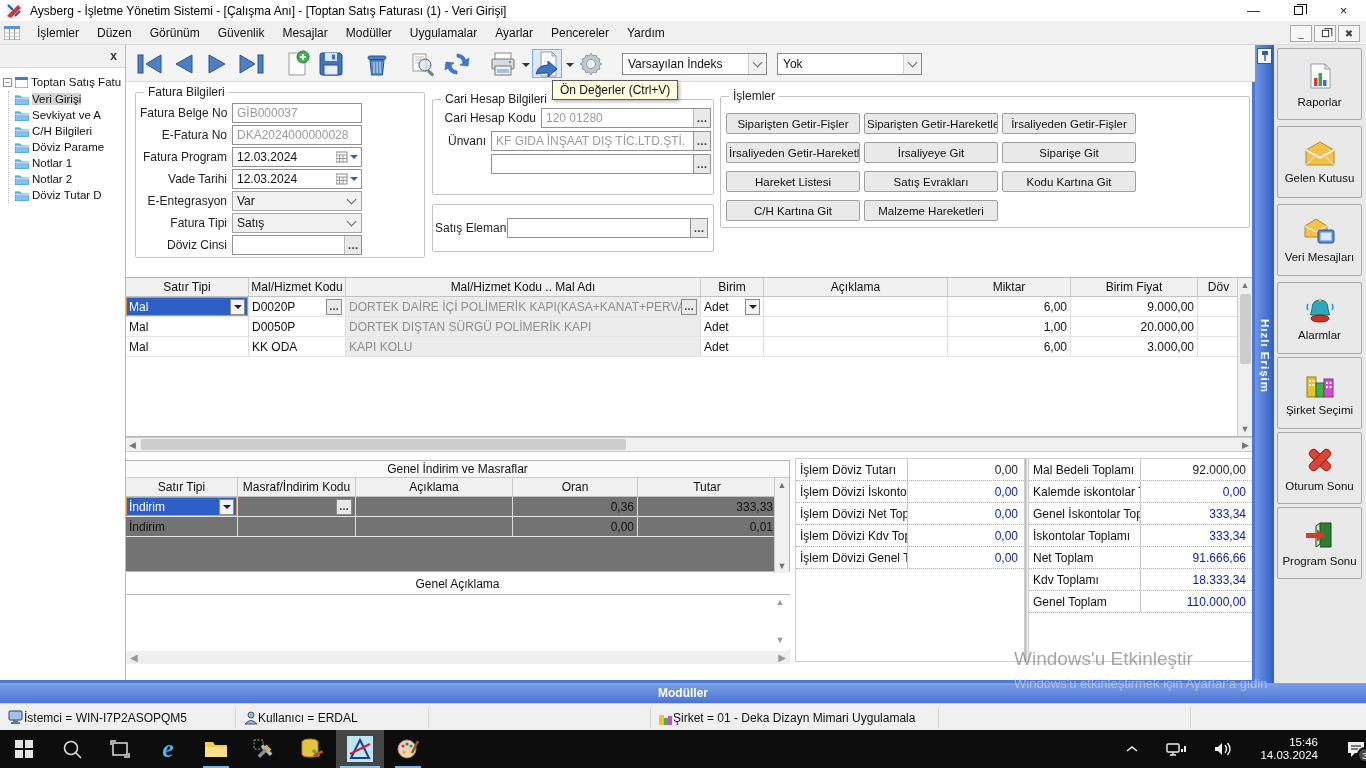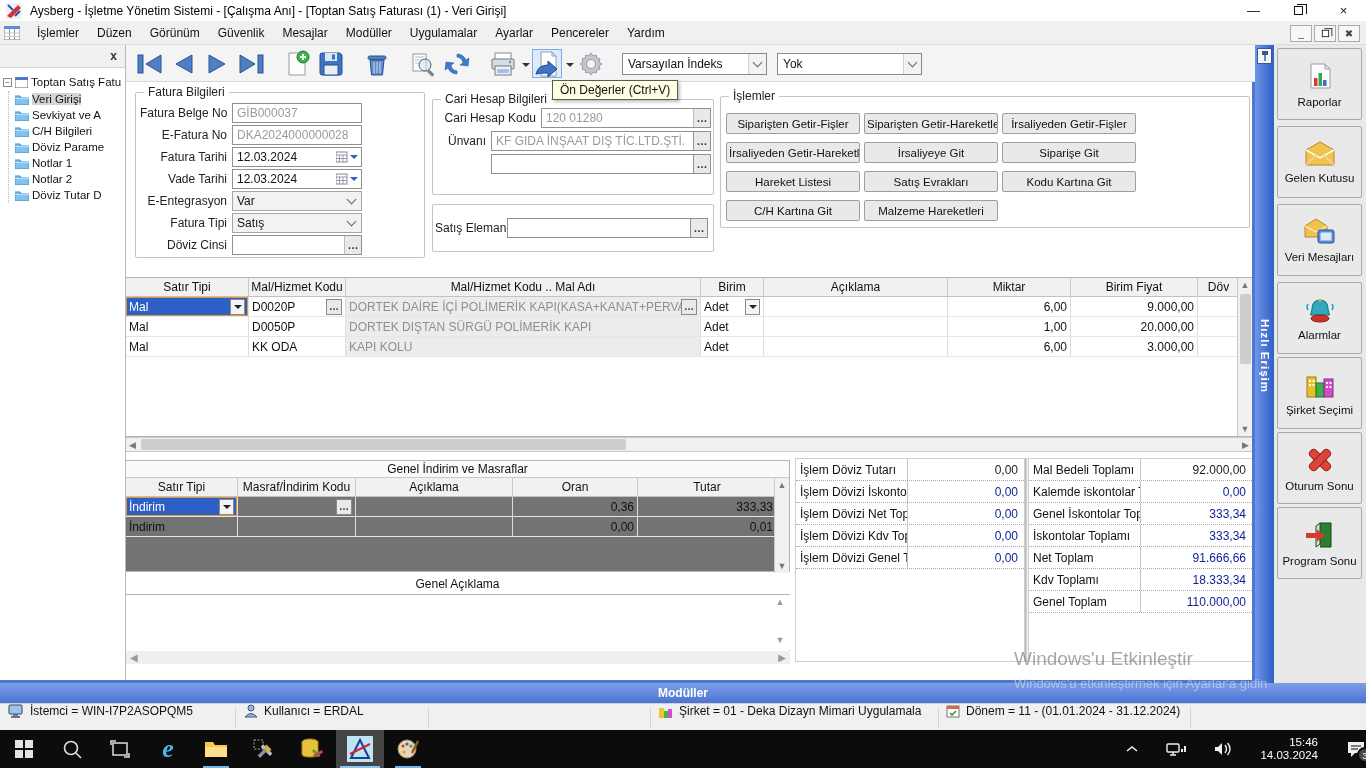--- a/index.html
+++ b/index.html
@@ -111,21 +111,21 @@
   
   .totpanel{background:#fff;border:1px solid #cfcfcf}
   .trow{display:flex;height:22px;border-bottom:1px dotted #a8a8a8;align-items:center}
   .tlab{width:112px;border-right:1px solid #c6c6c6;padding:0 4px;font-size:12px;white-space:nowrap;overflow:hidden;height:100%;display:flex;align-items:center}
   .tval{flex:1;text-align:right;padding-right:6px;font-size:12px;color:#0b1d96}
   .trow:first-child .tval{color:#1c1c1c}
   .vdivider{left:1025px;top:458px;width:3px;height:204px;background:linear-gradient(90deg,#aaa,#fff)}
   
   .modbar{left:0;top:683px;width:1366px;height:20px;background:linear-gradient(180deg,#7e9fe6,#4a74d4);display:flex;align-items:center;justify-content:center;color:#fff;font-weight:bold;font-size:12px}
   .statusbar{left:0;top:703px;width:1366px;height:27px;background:#f0f0f0;border-top:1px solid #cfcfcf}
-  .sitem{position:absolute;top:0;height:27px;display:flex;gap:6px;font-size:12px;white-space:nowrap;overflow:hidden}
+  .sitem{position:absolute;top:0;height:27px;display:flex;align-items:center;font-size:12px;white-space:nowrap;overflow:hidden}
   .ssep{position:absolute;top:3px;width:1px;height:21px;background:#d4d4d4}
   .watermark1{left:1014px;top:648px;font-size:19px;color:rgba(125,125,125,.68);z-index:60;white-space:nowrap}
   .watermark2{left:1014px;top:676px;font-size:13px;color:rgba(215,220,232,.62);z-index:60;white-space:nowrap}
   
   .taskbar{left:0;top:730px;width:1366px;height:38px;background:#0c0c0c;display:flex;align-items:center;z-index:80}
   .tk-btn{width:48px;height:38px;display:flex;align-items:center;justify-content:center;position:relative;flex:none}
   .tk-ind{position:absolute;bottom:0;left:11px;width:26px;height:2px;background:#6cb8f0}
   .tk-active{background:#454545}
   .tk-active .tk-ind{left:4px;width:40px;background:#85c6f5}
   .tray{margin-left:auto;display:flex;align-items:center;gap:28px;}
@@ -408,21 +408,21 @@
           <span>GİB000037</span>
         </span>
     </div>
     <div class="frow" style="left:4px;top:32px;width:282px">
       <span class="flabel" style="width:92px">E-Fatura No</span>
       <span class="tb-input disabled-val" style="width:130px">
           <span>DKA2024000000028</span>
         </span>
     </div>
     <div class="frow" style="left:4px;top:54px;width:282px">
-      <span class="flabel" style="width:92px">Fatura Tarihi</span>
+      <span class="flabel" style="width:92px">Fatura Program</span>
       <span class="tb-input" style="width:130px">
           <span>12.03.2024</span>
         <span class="cal-ico">
             <svg width="12" height="12">
               <rect x="0" y="1" width="11" height="10" fill="#fff" stroke="#888"></rect>
               <path d="M0 4 h11 M3.5 4 v7 M7 4 v7 M0 7.5 h11" stroke="#99a"></path>
             </svg>
           </span>
         <span class="dcaret"></span>
       </span>
@@ -811,30 +811,20 @@
       <span>
           <svg width="15" height="14">
             <rect x="1" y="4" width="5" height="10" fill="#eec437"></rect>
             <rect x="6" y="7" width="4" height="7" fill="#49b354"></rect>
             <rect x="10" y="5" width="4" height="9" fill="#d24bc8"></rect>
           </svg>
         </span>
       <span>Şirket = 01 - Deka Dizayn Mimari Uygulamala</span>
     </div>
     <div class="ssep" style="left:938px"></div>
-    <div class="sitem" style="left:946px;width:260px">
-      <span>
-          <svg width="14" height="14">
-            <rect x="1" y="2" width="12" height="11" fill="#fff" stroke="#777"></rect>
-            <rect x="1" y="2" width="12" height="3" fill="#dd6644"></rect>
-            <path d="M4 9 l2 2 4 -4" stroke="#22aa22" stroke-width="1.6" fill="none"></path>
-          </svg>
-        </span>
-      <span>Dönem = 11 - (01.01.2024 - 31.12.2024)</span>
-    </div>
     <div class="ssep" style="left:1190px"></div>
   </div>
 
   <div class="abs sidebar">
     <div class="sstrip">
       <span class="pinbtn">
           <svg width="10" height="12">
             <rect x="2" y="1" width="6" height="4" fill="#35599c"></rect>
             <rect x="4.3" y="5" width="1.4" height="6" fill="#35599c"></rect>
           </svg>

